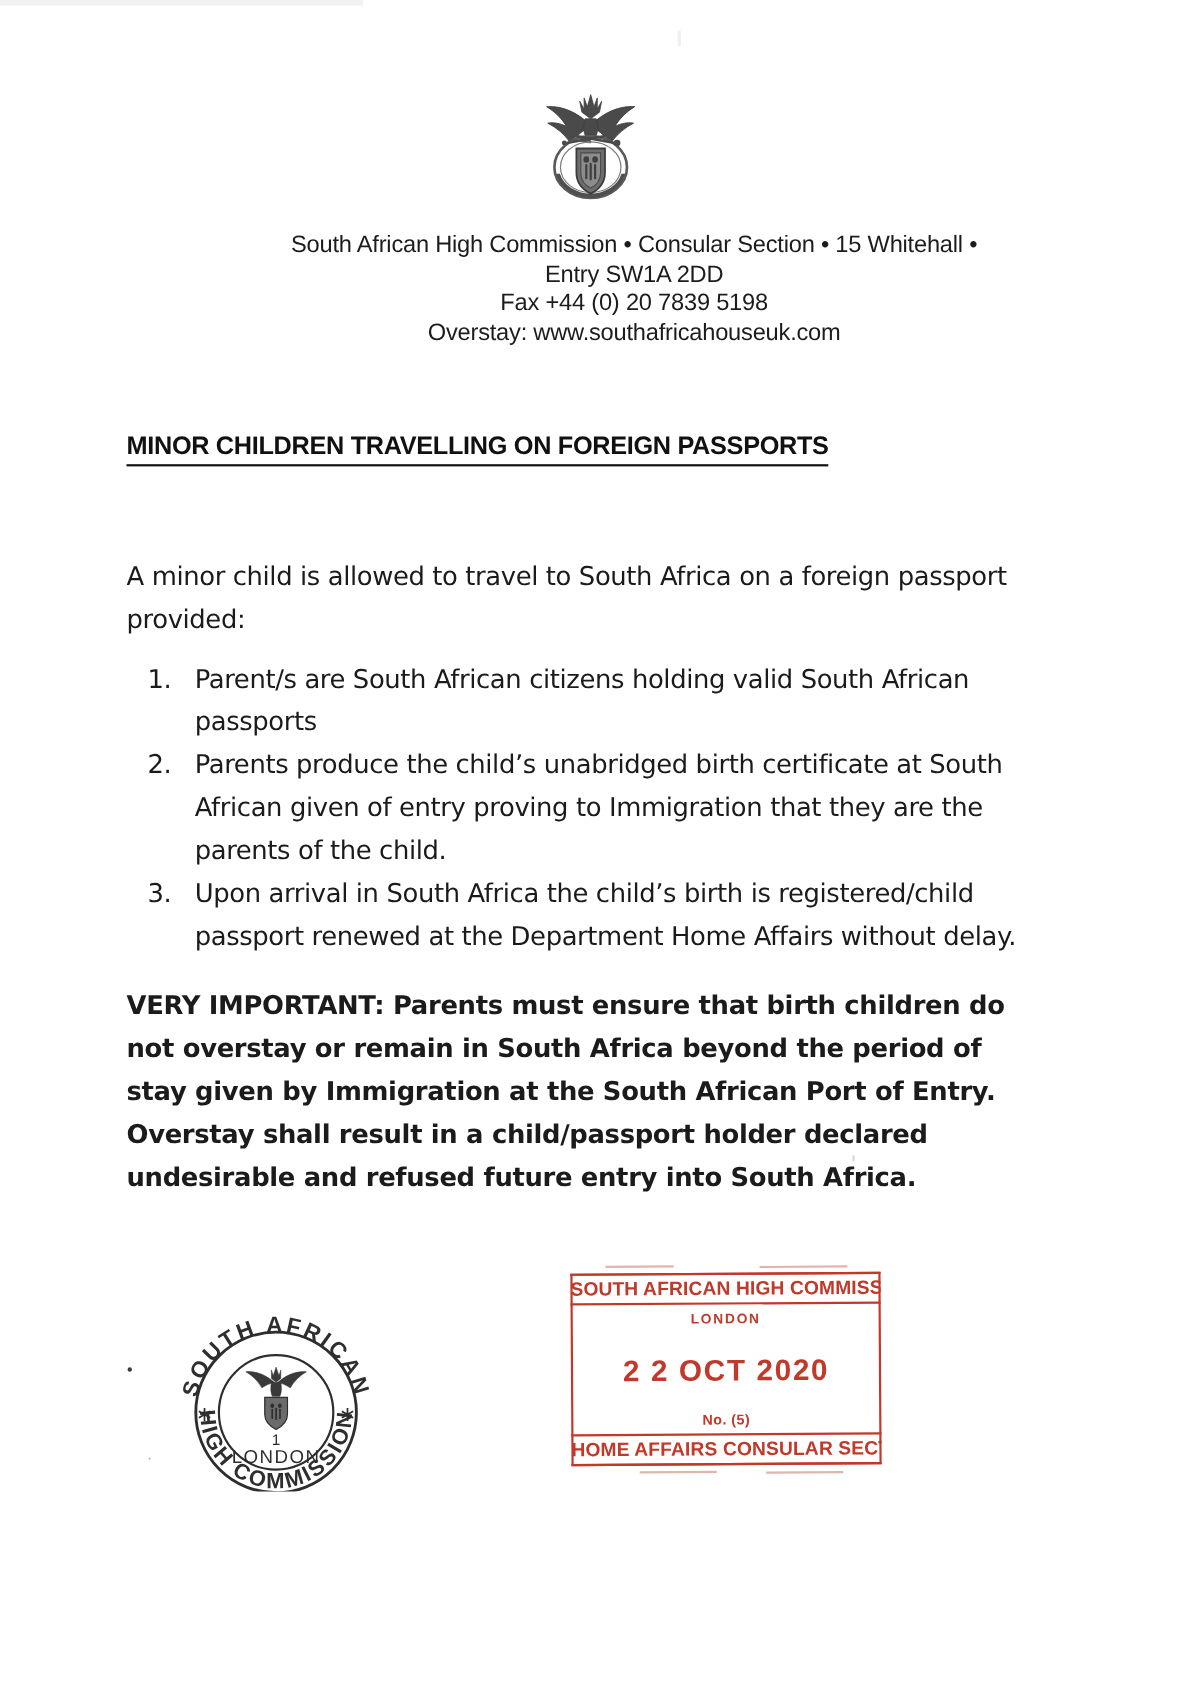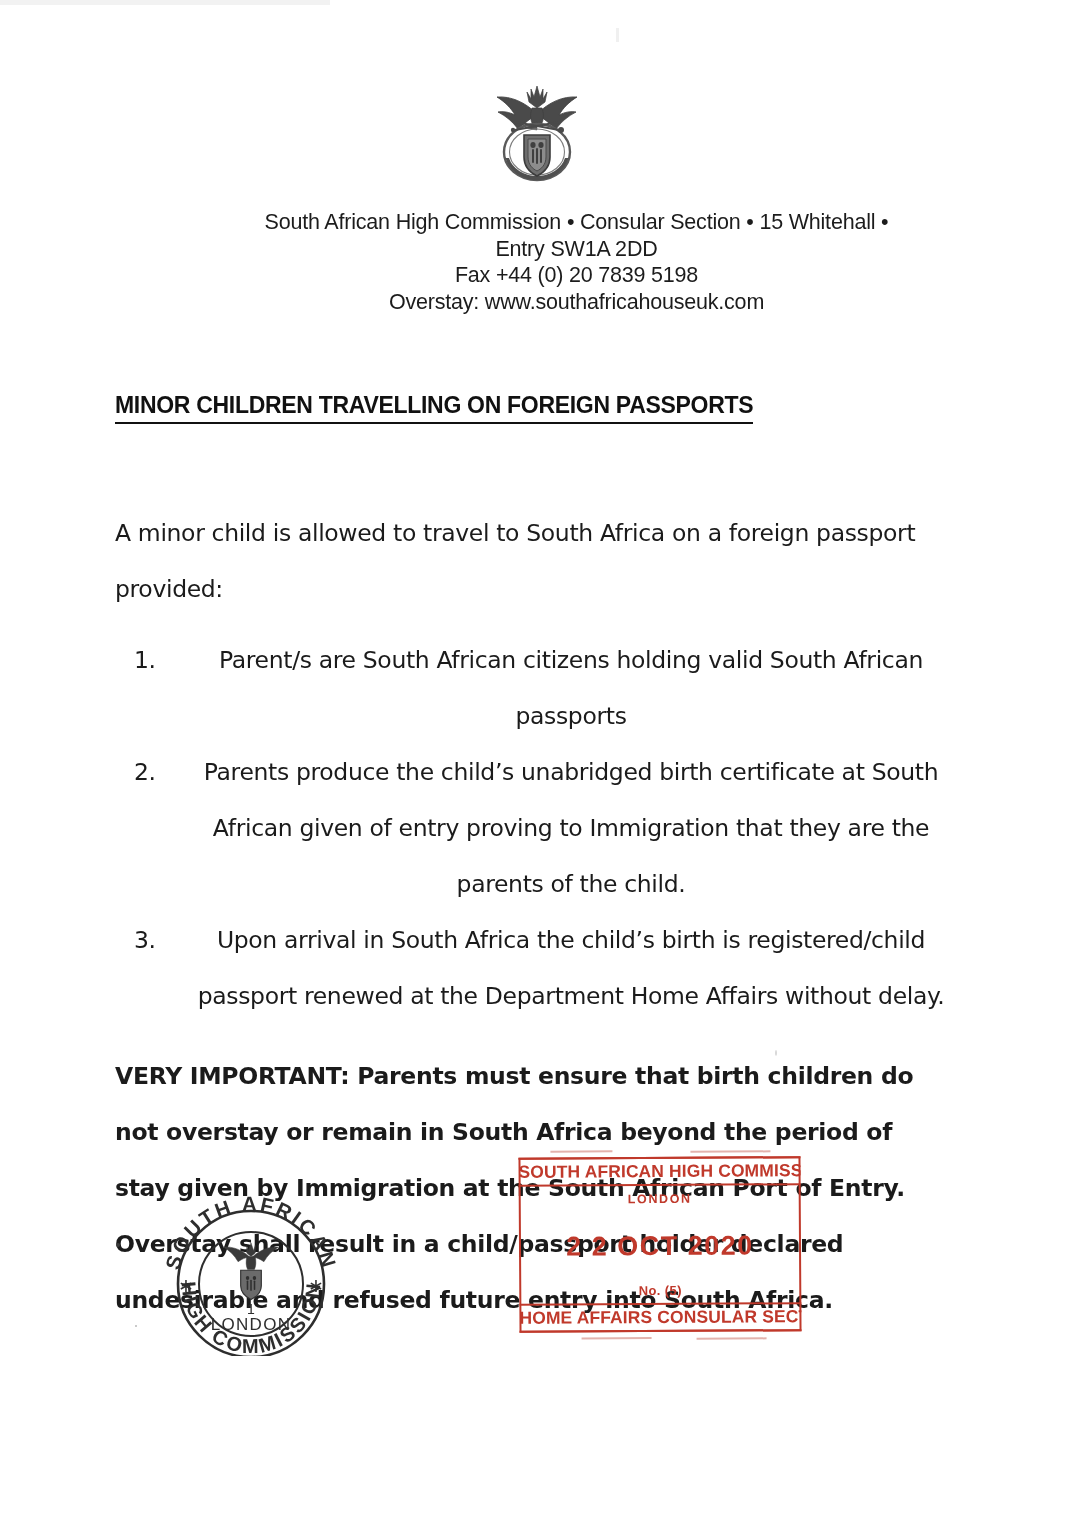--- a/index.html
+++ b/index.html
@@ -83,36 +83,35 @@
   }
 
   
   .body-block {
     position: absolute;
     top: 505px;
     left: 115px;
     width: 850px;
     font-family: "DejaVu Sans", sans-serif;
     font-size: 23.5px;
-    line-height: 56px;
+    line-height: 39px;
     color: #1b1b1b;
     letter-spacing: -0.35px;
   }
 
   .intro {
     margin: 0;
     width: 830px;
   }
 
   ol.conditions {
     margin: 15px 0 0 0;
     padding: 0 0 0 62px;
     list-style: none;
     counter-reset: cond;
-    text-align: center;
   }
   ol.conditions li {
     position: relative;
     margin: 0 0 0 0;
     padding: 0;
     counter-increment: cond;
   }
   ol.conditions li::before {
     content: counter(cond) ".";
     position: absolute;

